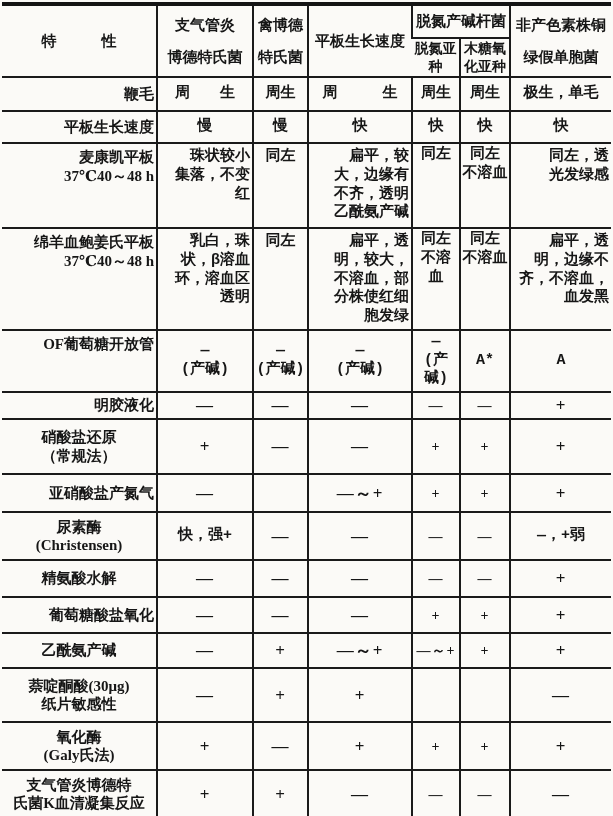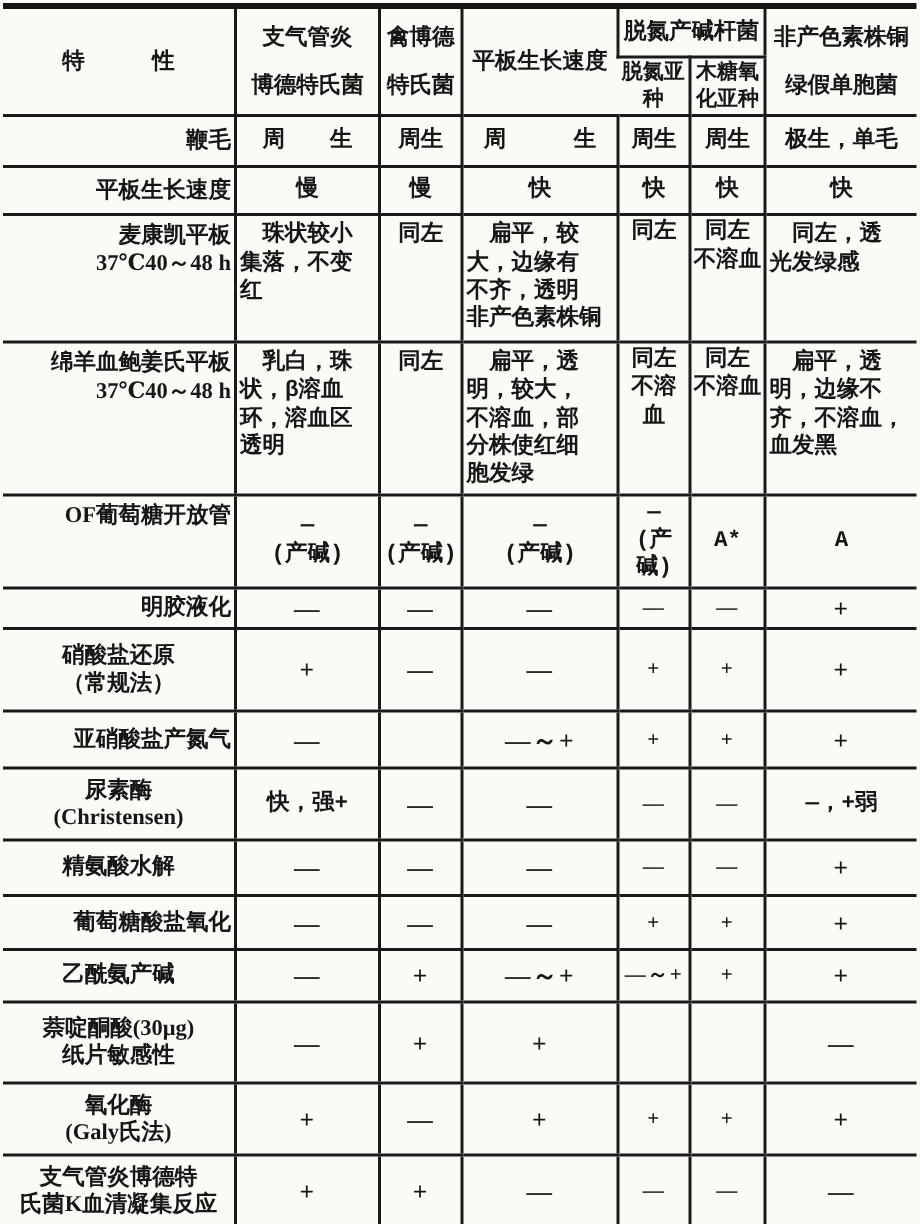--- a/index.html
+++ b/index.html
@@ -39,21 +39,21 @@
   
   tbody td:nth-child(5), tbody td:nth-child(6){font-size:14px;padding:2px 1px;}
   
   tbody td{font-size:17px;letter-spacing:1px;}
   tbody td.mix, tr.cjk-vals td, tr.of-row td{font-size:15px;letter-spacing:0;font-family:Liberation Mono, monospace;}
   
   tbody th{}
   tbody th.lab-left{text-align:right;padding-left:8px;}
   
   tr.vtop > *{vertical-align:top;padding-top:4px;margin-top:18px;}
-  td.desc-left{text-align:left;}
+  td.desc-left{text-align:right;}
   th.vtop{vertical-align:top;padding-top:4px;}
   
   .rh34{height:34px}.rh32{height:32px}.rh85{height:85px}.rh100{height:100px}
   .rh52{height:52px}.rh28{height:22px}.rh55{height:55px}.rh38{height:38px}
   .rh48{height:48px}.rh37{height:37px}.rh36{height:36px}.rh35{height:35px}
   .rh54{height:54px}
   .bottom-rule{width:609px;height:4px;background:#141414;margin-top:3px;}
 </style>
 </head>
 <body>
@@ -110,21 +110,21 @@
       <tr class="rh85 cjk-vals vtop">
         <th class="lab-left">麦康凯平板
 37℃40～48 h</th>
         <td class="desc-left">　珠状较小
 集落，不变
 红</td>
         <td>同左</td>
         <td class="desc-left">　扁平，较
 大，边缘有
 不齐，透明
-非产色素株铜</td>
+乙酰氨产碱</td>
         <td>同左</td>
         <td>同左
 不溶血</td>
         <td class="desc-left">　同左，透
 光发绿感</td>
       </tr>
       <tr class="rh100 cjk-vals vtop">
         <th class="lab-left">绵羊血鲍姜氏平板
 37℃40～48 h</th>
         <td class="desc-left">　乳白，珠

